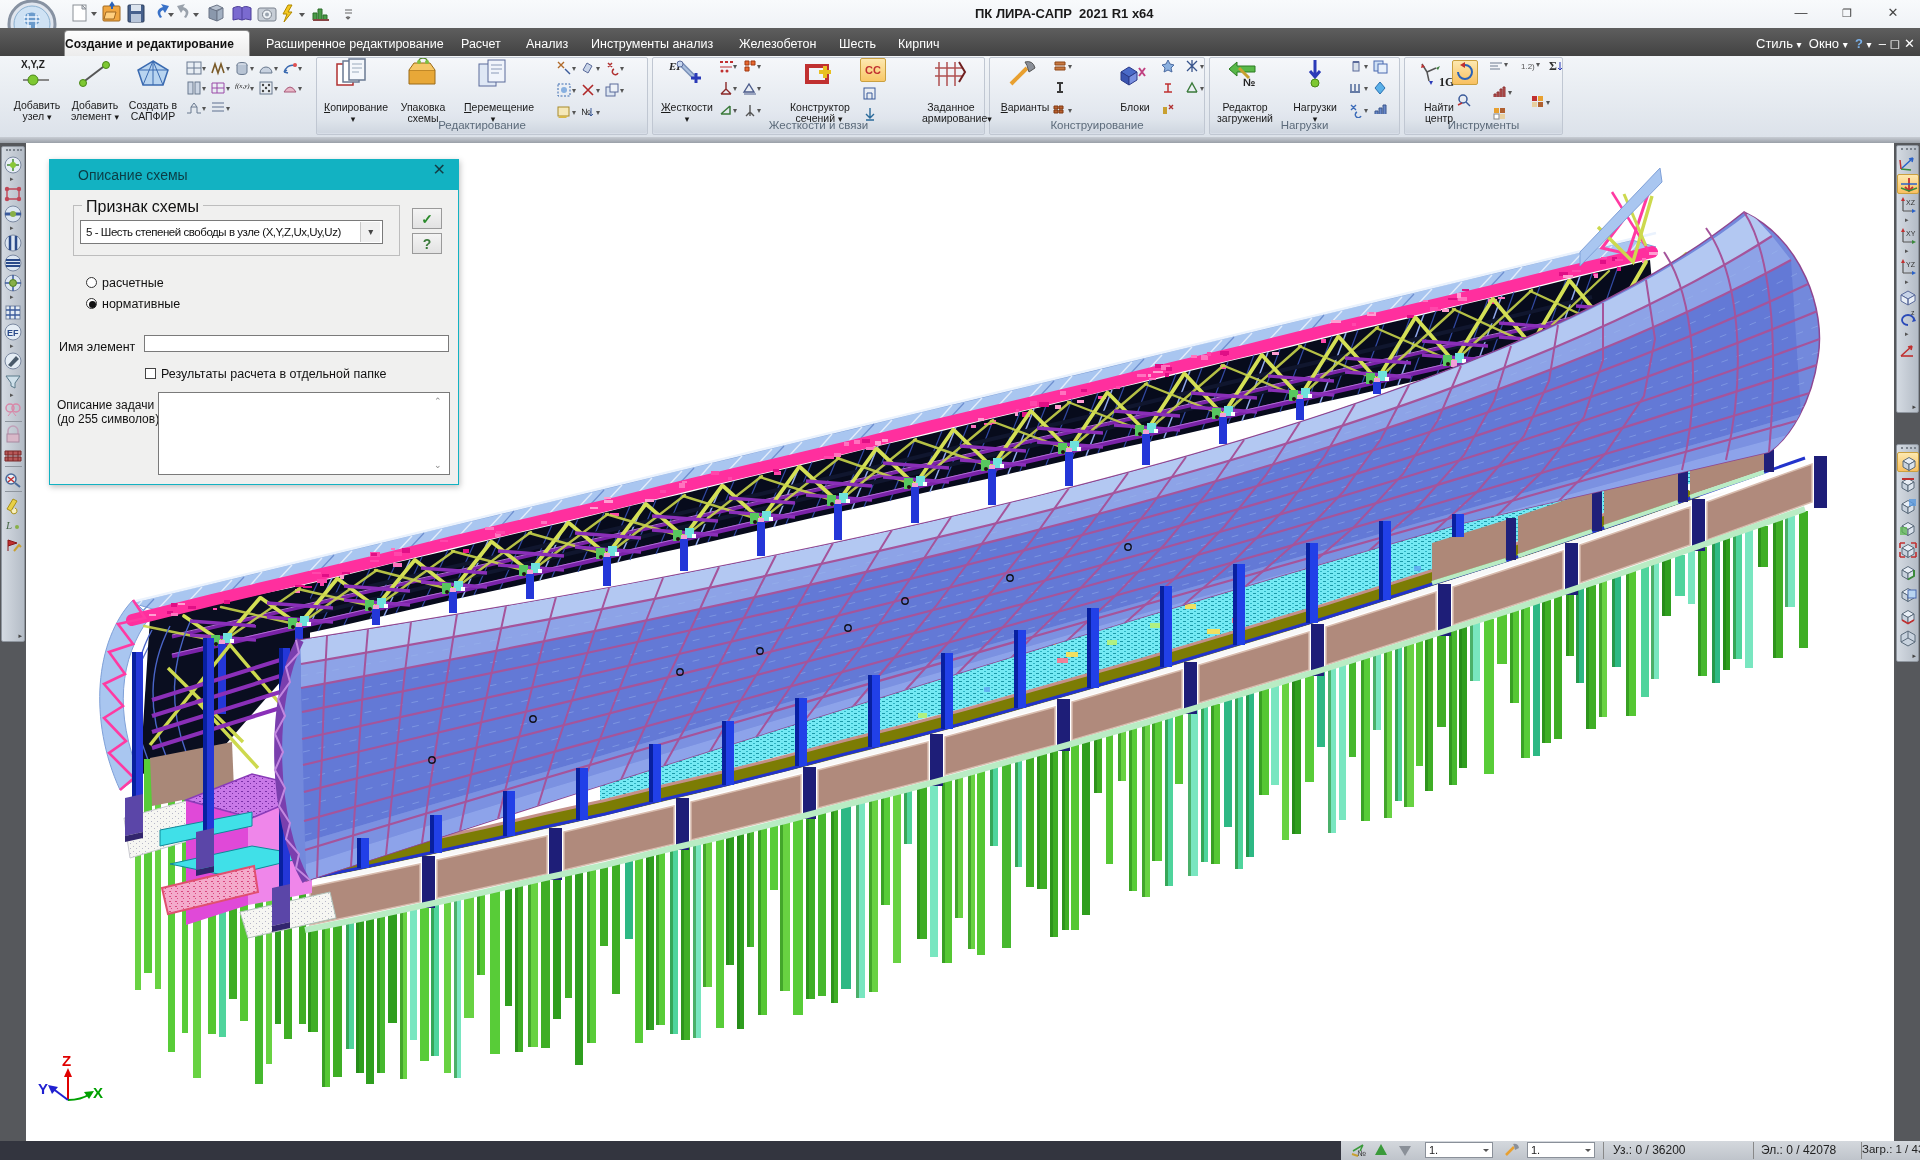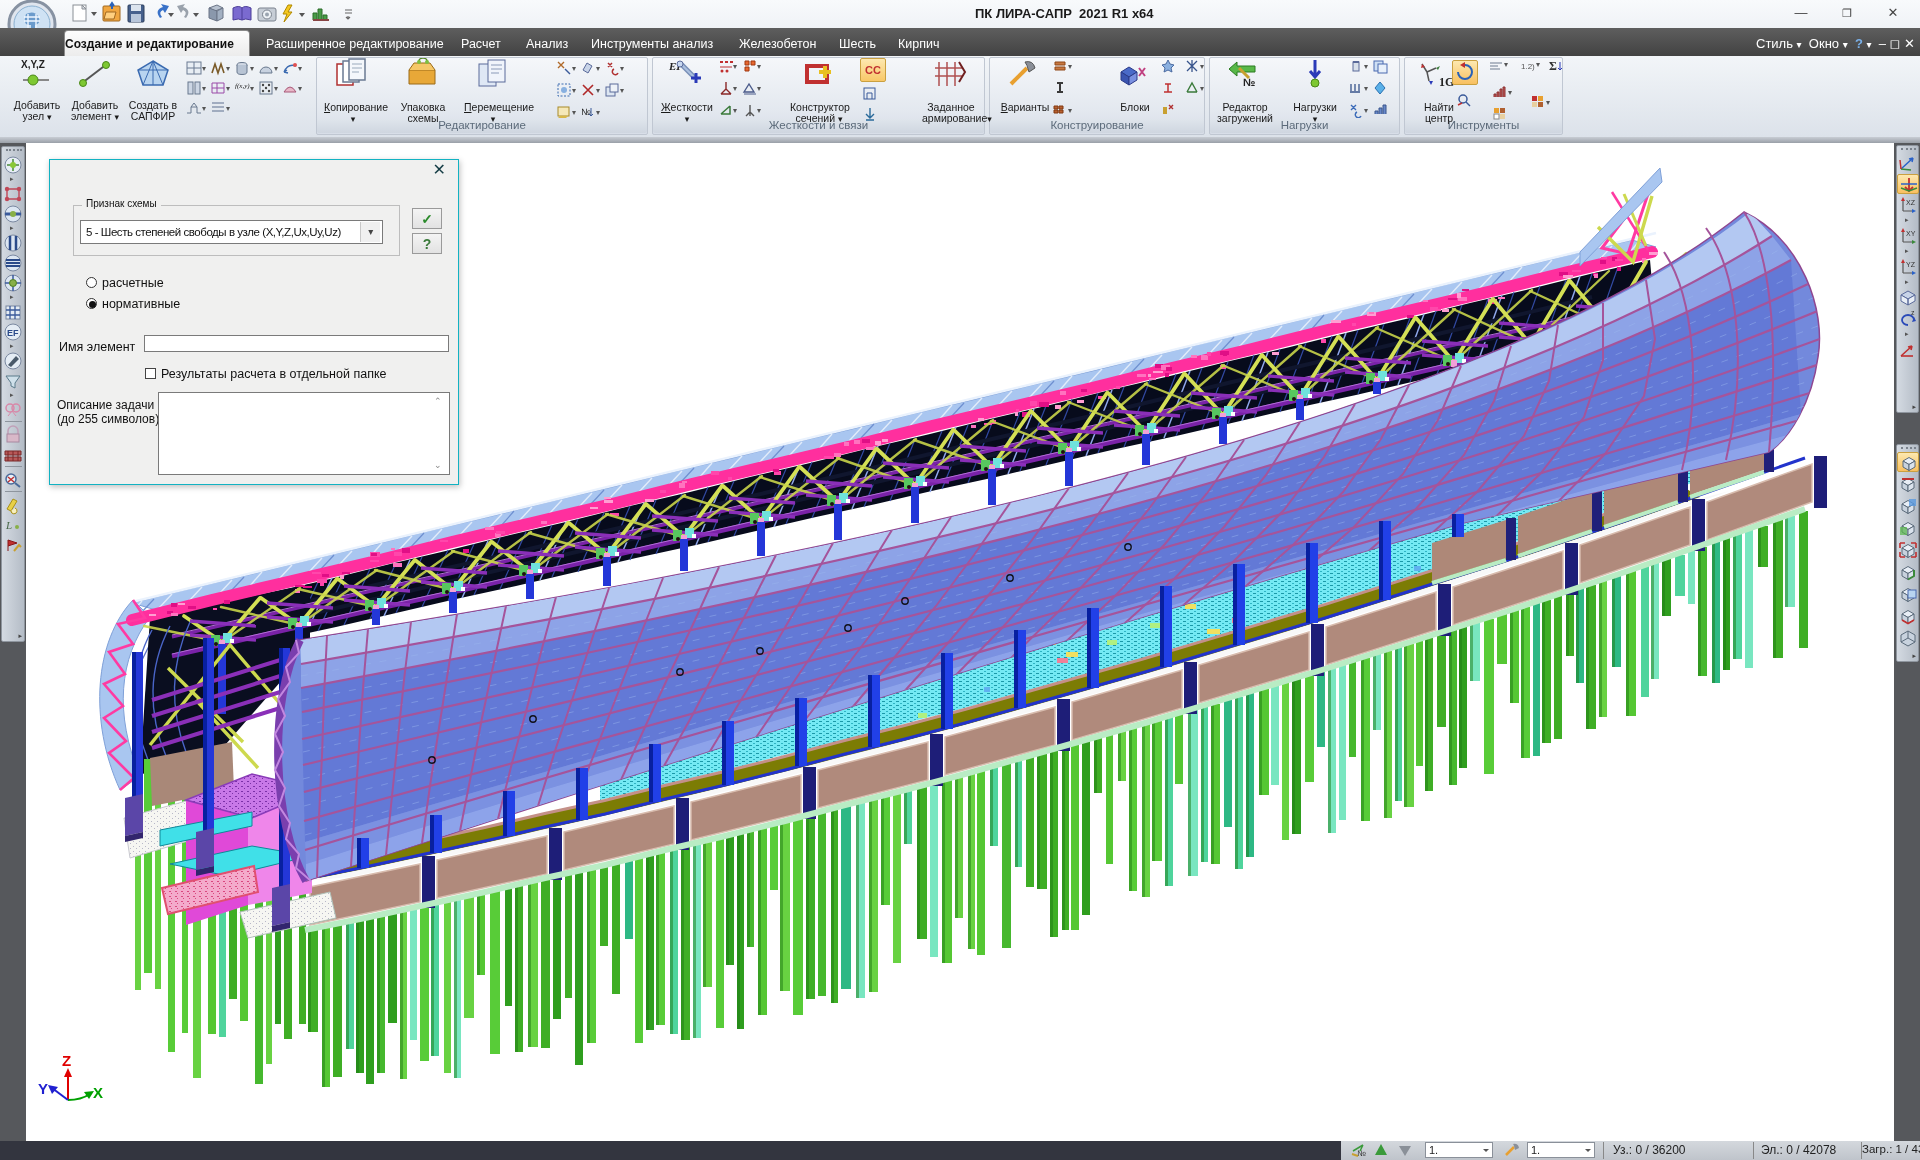--- a/index.html
+++ b/index.html
@@ -21,21 +21,21 @@
 #statusbar{position:absolute;left:0;top:1141px;width:1920px;height:19px;background:#33353f}
 #statusR{position:absolute;left:1341px;top:1141px;width:579px;height:19px;background:linear-gradient(#d4d8dd,#bfc4cb);font-size:12px;color:#222}
 .sbtxt{position:absolute;top:2px;white-space:nowrap}
 .sbsep{position:absolute;top:1px;width:1px;height:17px;background:#888}
 .combo{position:absolute;top:1px;height:16px;background:#fff;border:1px solid #8a9099;font-size:11px;color:#222;padding-left:3px;line-height:15px}
 .combo:after{content:"";position:absolute;right:3px;top:6px;border:3px solid transparent;border-top-color:#555}
 #dlg{position:absolute;left:49px;top:159px;width:410px;height:326px;background:#f0f0ef;border:1.5px solid #12b2c2;box-shadow:1px 2px 6px rgba(0,0,0,0.25)}
 #dlgtitle{position:absolute;left:0;top:0;right:0;height:30px;background:#12b2c2;color:#0c3c44;font-size:14px;line-height:30px;padding-left:28px}
 #dlgx{position:absolute;right:12px;top:0;font-size:16px;color:#143c44}
 .grpbox{position:absolute;border:1px solid #bdbdbd}
-.grpbox span{position:absolute;left:8px;top:-8px;background:#f0f0ef;padding:0 4px;font-size:10px;color:#111}
+.grpbox span{position:absolute;left:8px;top:-8px;background:#f0f0ef;padding:0 4px;font-size:16px;color:#111}
 .dtxt{position:absolute;font-size:12.5px;color:#111;white-space:nowrap}
 .dinput{position:absolute;background:#fff;border:1px solid #7a7a7a}
 .dbtn{position:absolute;width:30px;height:21px;background:linear-gradient(#f4f4f4,#e2e2e2);border:1px solid #9a9a9a;text-align:center;line-height:20px;font-size:14px}
 </style></head><body>
 <div id="titlebar">
     <svg width="640" height="28" style="position:absolute;left:0;top:0">
 <circle cx="32" cy="24" r="23" fill="#dfe5ee" stroke="#8792a2" stroke-width="3"></circle>
 <circle cx="32" cy="24" r="18" fill="#cfe2f4" stroke="#8ab0d0" stroke-width="1"></circle>
 <path d="M26,14 q8,-4 12,2 q4,7 -3,9 l0,9 q-2,3 -4,0 l0,-9 q-9,1 -5,-11" fill="#5f93c8" opacity="0.9"></path>
 <path d="M24,17 h16 M24,21 h16 M28,14 v16 M36,14 v16" stroke="#eef6ff" stroke-width="1.4" fill="none"></path>
@@ -1557,20 +1557,21 @@
       </svg></div>
 <div class="combo" style="left:186px;width:68px">1.</div>
 <div class="sbsep" style="left:262px"></div>
 <div class="sbtxt" style="left:272px">Уз.: 0 / 36200</div>
 <div class="sbsep" style="left:412px"></div>
 <div class="sbtxt" style="left:420px">Эл.: 0 / 42078</div>
 <div class="sbsep" style="left:520px"></div>
 <div class="sbtxt" style="left:521px;font-size:11.5px">Загр.: 1 / 43</div>
 </div>
 <div id="dlg">
+<div id="dlgtitle">Описание схемы</div>
     <div id="dlgx">✕</div>
 <div class="grpbox" style="left:23px;top:45px;width:327px;height:51px">
       <span>Признак схемы</span>
     </div>
 <div class="dinput" style="left:30px;top:60px;width:303px;height:24px;font-size:11.5px;letter-spacing:-0.45px;color:#111;line-height:22px;padding-left:5px;background:#fff;white-space:nowrap;overflow:hidden">5 - Шесть степеней свободы в узле (X,Y,Z,Ux,Uy,Uz)
   <span style="position:absolute;right:2px;top:1px;width:20px;height:20px;background:#f0f0f0;border-left:1px solid #c8c8c8;text-align:center;font-size:10px;color:#444;line-height:20px">▾</span></div>
 <div class="dbtn" style="left:362px;top:48px"><span style="color:#2a8a2a;font-weight:bold">✓</span></div>
 <div class="dbtn" style="left:362px;top:73px"><span style="color:#3a7a3a;font-weight:bold">?</span></div>
 <div style="position:absolute;left:36px;top:117px;width:11px;height:11px;border:1px solid #333;border-radius:50%;background:#fff"></div>
 <div class="dtxt" style="left:52px;top:116px">расчетные</div>

